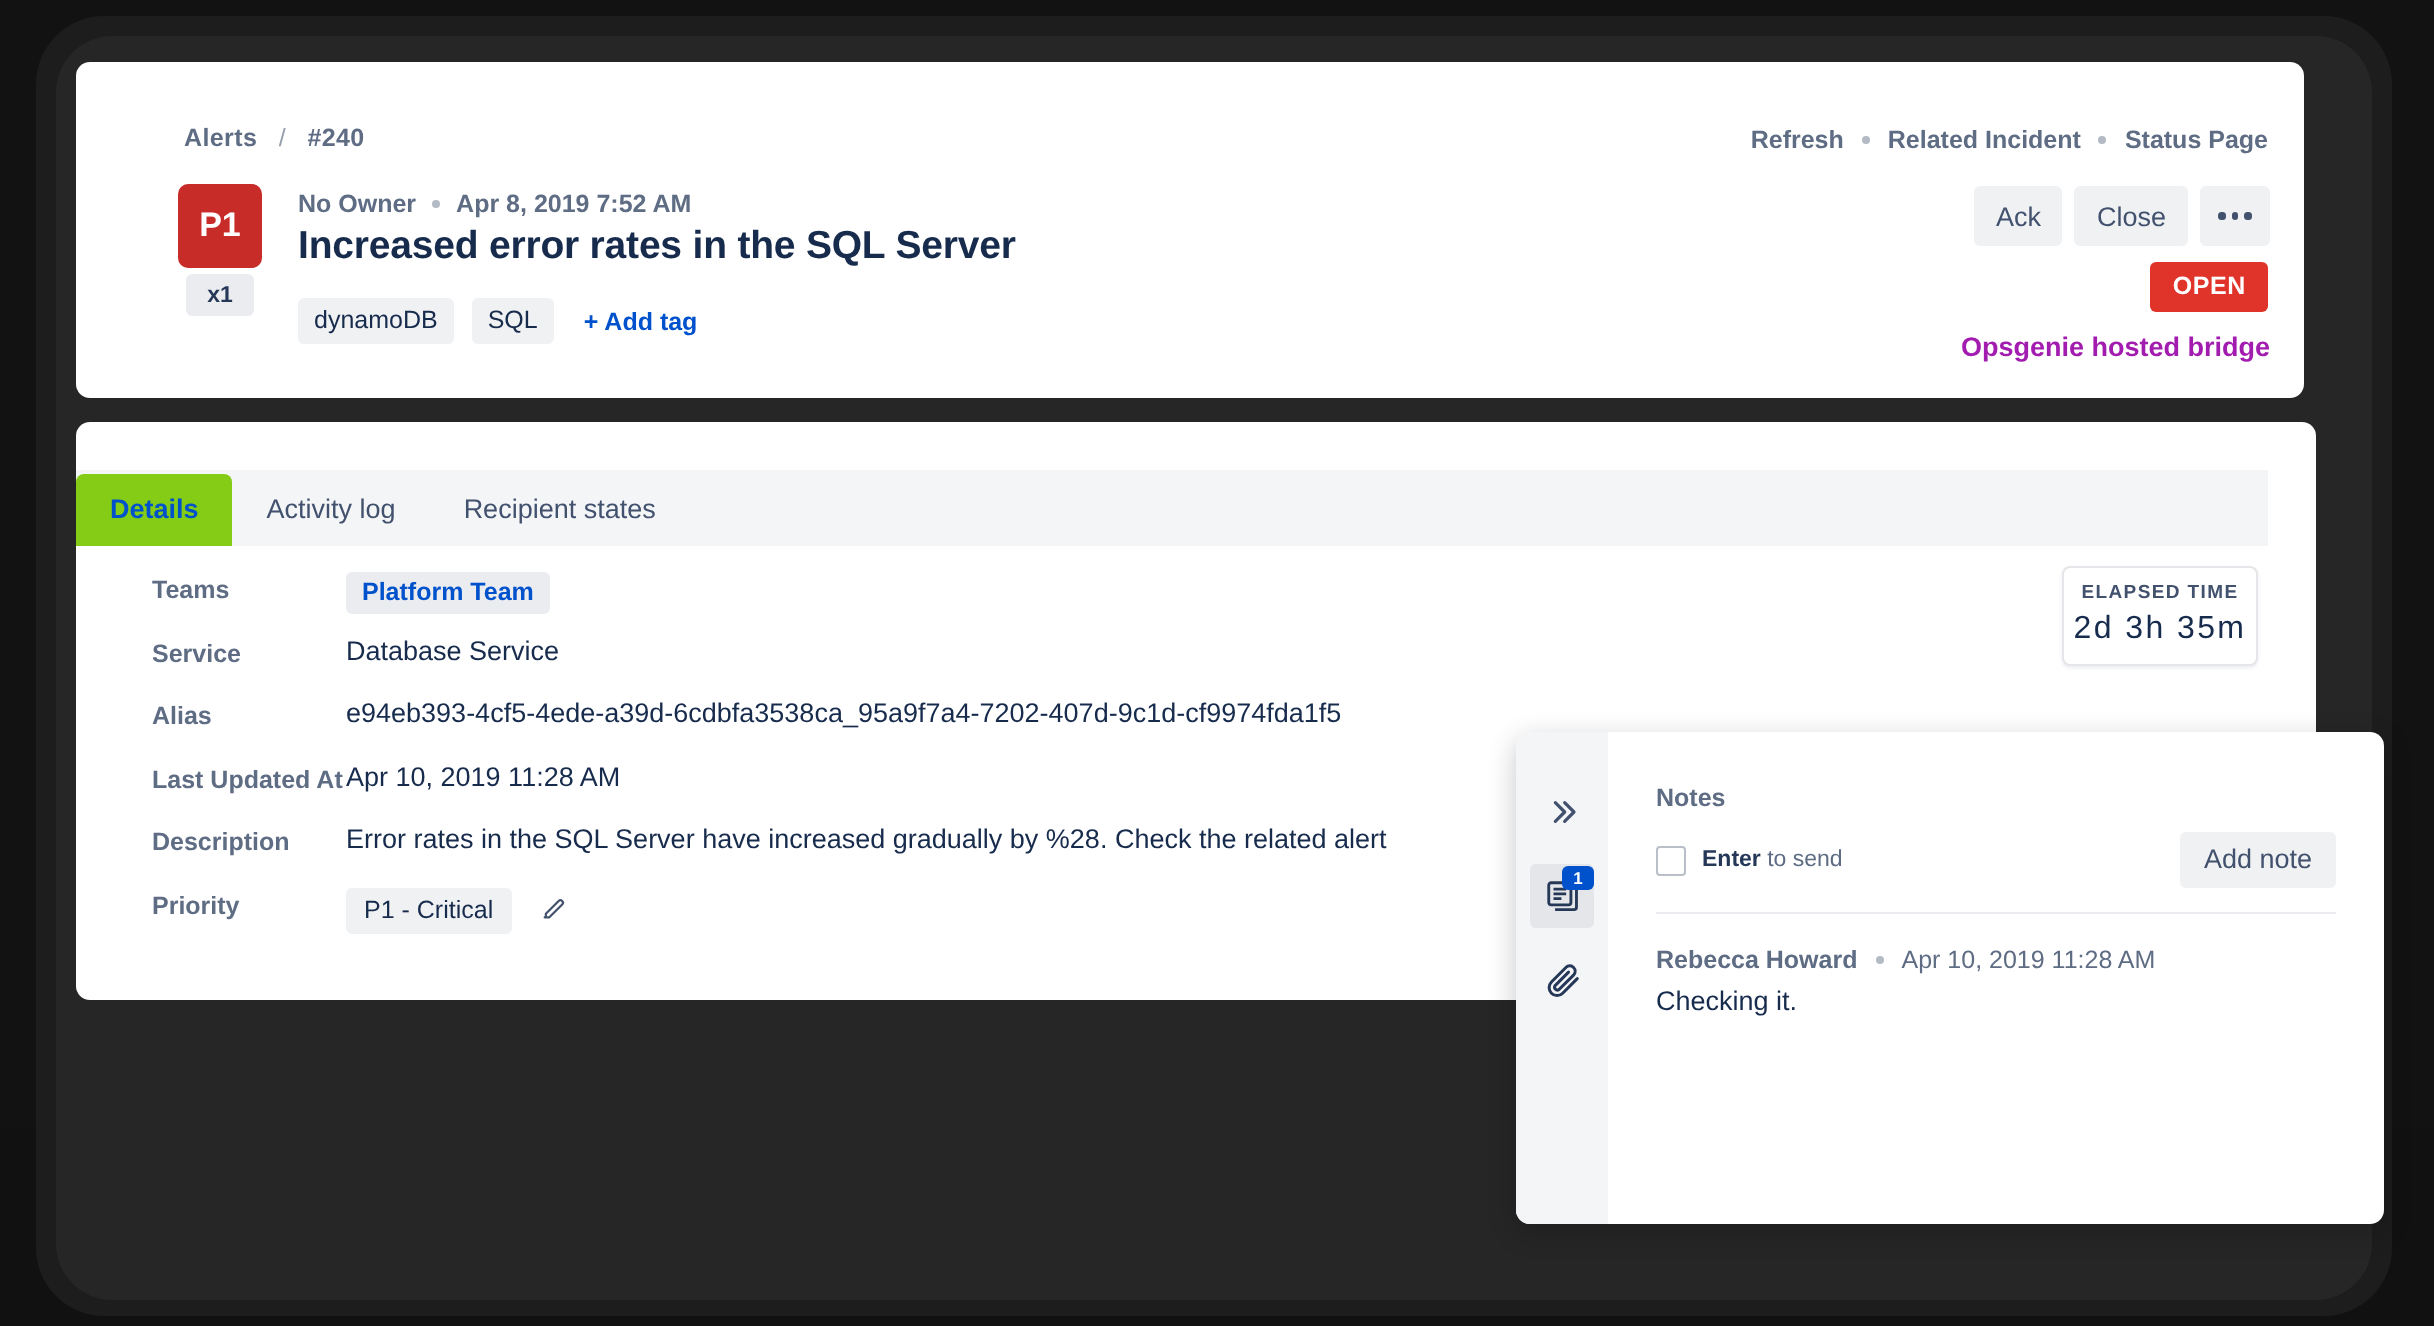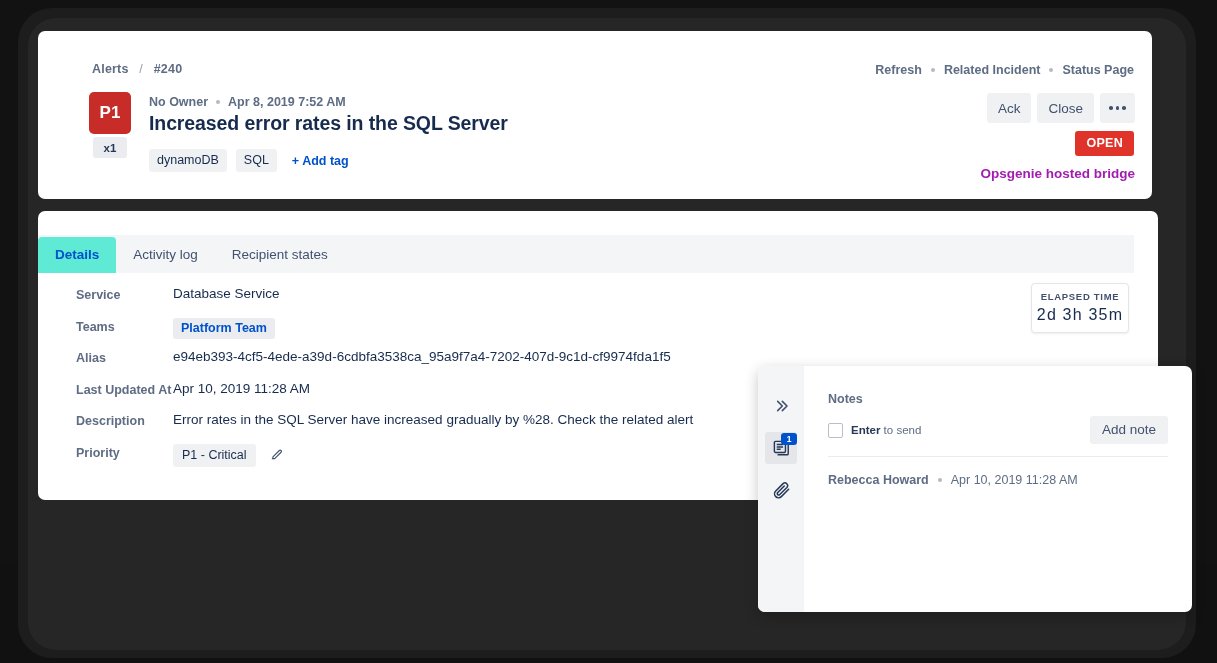--- a/index.html
+++ b/index.html
@@ -232,21 +232,21 @@
     align-items: flex-end;
   }
   .tab {
     font-size: 13.5px;
     padding: 10px 17px 11px;
     color: #42526e;
     cursor: pointer;
     border-radius: 4px 4px 0 0;
   }
   .tab.active {
-    background: #5eead4;
+    background: #84cc16;
     color: #0052cc;
     font-weight: bold;
   }
 
   .detail-rows {
     position: absolute;
     left: 38px;
     top: 285px;
     width: 1096px;
   }
@@ -508,28 +508,28 @@
   </div>
 
   <div class="tabbar">
     <div class="tab active">Details</div>
     <div class="tab">Activity log</div>
     <div class="tab">Recipient states</div>
   </div>
 
   <div class="detail-rows">
     <div class="drow">
-      <div class="dlabel">Service</div>
-      <div class="dvalue">Database Service</div>
-    </div>
-    <div class="drow">
       <div class="dlabel">Teams</div>
       <div class="dvalue">
         <span class="team-chip">Platform Team</span>
       </div>
+    </div>
+    <div class="drow">
+      <div class="dlabel">Service</div>
+      <div class="dvalue">Database Service</div>
     </div>
     <div class="drow">
       <div class="dlabel">Alias</div>
       <div class="dvalue" style="width:590px;">e94eb393-4cf5-4ede-a39d-6cdbfa3538ca_95a9f7a4-7202-407d-9c1d-cf9974fda1f5</div>
     </div>
     <div class="drow">
       <div class="dlabel">Last Updated At</div>
       <div class="dvalue">Apr 10, 2019 11:28 AM</div>
     </div>
     <div class="drow">
@@ -582,16 +582,17 @@
         </label>
         <button class="btn-add-note">Add note</button>
       </div>
 
       <div class="note-entry">
         <div class="note-entry-meta">
           <span>Rebecca Howard</span>
           <span class="dot"></span>
           <span class="when">Apr 10, 2019 11:28 AM</span>
         </div>
+        <div class="note-entry-text">Checking it.</div>
       </div>
     </div>
   </div>
 </div>
 
 </body></html>

